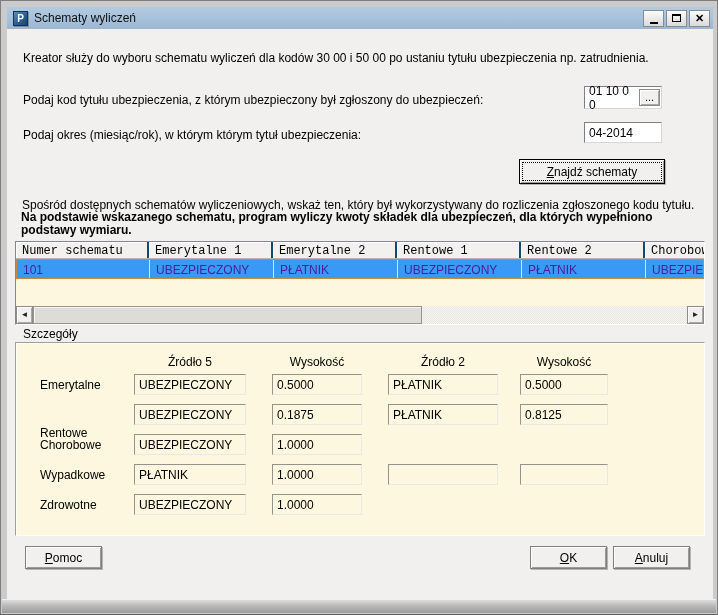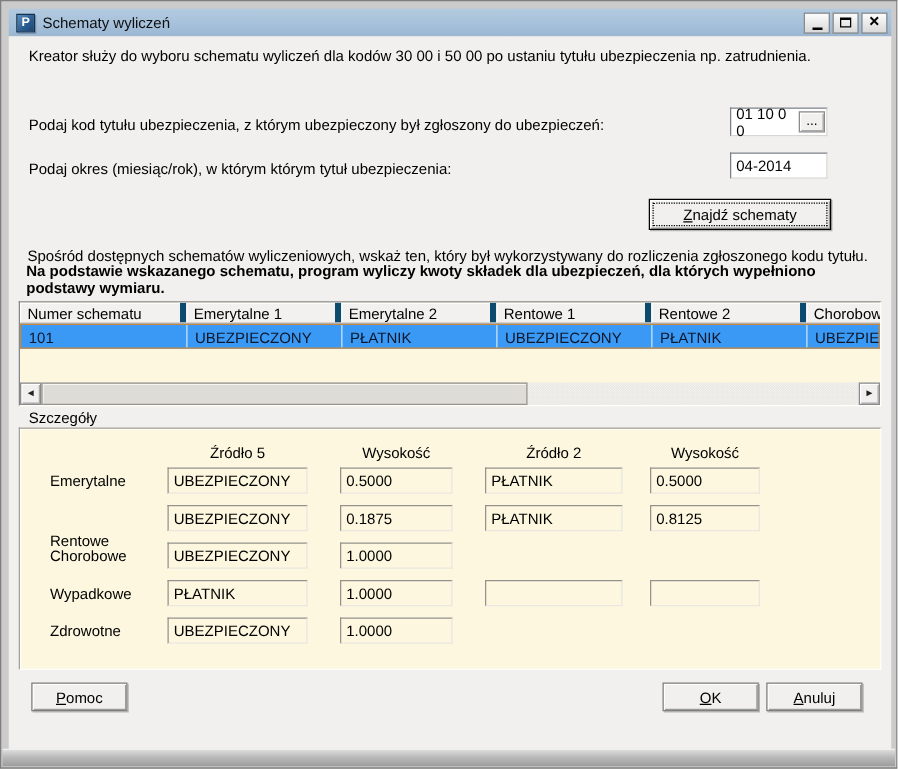--- a/index.html
+++ b/index.html
@@ -84,25 +84,25 @@
 
   
   .table{
     position:absolute;left:8px;top:212px;width:690px;height:84px;
     border:1px solid;border-color:#84878C #FDFDFB #FDFDFB #84878C;
     background:var(--panel-cream,#FCF7DE);overflow:hidden;
   }
   .thead{display:flex;height:17px;background:#F2F1EF;border-bottom:1px solid #B9B6B0;overflow:hidden;}
   .th{
     flex:0 0 auto;padding:2px 0 0 6px;white-space:nowrap;overflow:hidden;
-    border-right:5px solid #0c4a6e;box-shadow:inset 1px 1px 0 #FFFFFF;
+    border-right:2px solid #0c4a6e;box-shadow:inset 1px 1px 0 #FFFFFF;font-family:Liberation Mono, monospace;
   }
   .trow{
     display:flex;height:20px;overflow:hidden;
-    background:var(--selection-blue,#3A99F5);color:#0f172a;
+    background:var(--selection-blue,#3A99F5);color:#4c1d95;
     border:1px solid var(--selection-border,#C8883F);
   }
   .td{
     flex:0 0 auto;padding:3px 0 0 6px;white-space:nowrap;overflow:hidden;
     border-right:1px solid rgba(255,255,255,.75);
   }
   .tbody-rest{height:28px;}
   .hscroll{
     position:absolute;left:0;bottom:0;width:688px;height:18px;
     background-color:#E8E6E1;
@@ -157,21 +157,21 @@
           <span class="glyph-max"></span>
         </div>
       <div class="winbtn">
           <span class="glyph-close">✕</span>
         </div>
     </div>
   </div>
 
   <div class="client">
 
-    <div class="txt" style="left:16px;top:9px;">Kreator służy do wyboru schematu wyliczeń dla kodów 30 00 i 50 00 po ustaniu tytułu ubezpieczenia np. zatrudnienia.</div>
+    <div class="txt" style="left:16px;top:22px;">Kreator służy do wyboru schematu wyliczeń dla kodów 30 00 i 50 00 po ustaniu tytułu ubezpieczenia np. zatrudnienia.</div>
 
     <div class="txt" style="left:16px;top:64px;">Podaj kod tytułu ubezpieczenia, z którym ubezpieczony był zgłoszony do ubezpieczeń:</div>
     <div class="edit" style="left:577px;top:57px;width:78px;height:23px;">
       <span>01 10 0 0</span>
       <button class="browse-btn">...</button>
     </div>
 
     <div class="txt" style="left:16px;top:99px;">Podaj okres (miesiąc/rok), w którym którym tytuł ubezpieczenia:</div>
     <div class="edit" style="left:577px;top:93px;width:78px;height:21px;">
       <span>04-2014</span>

